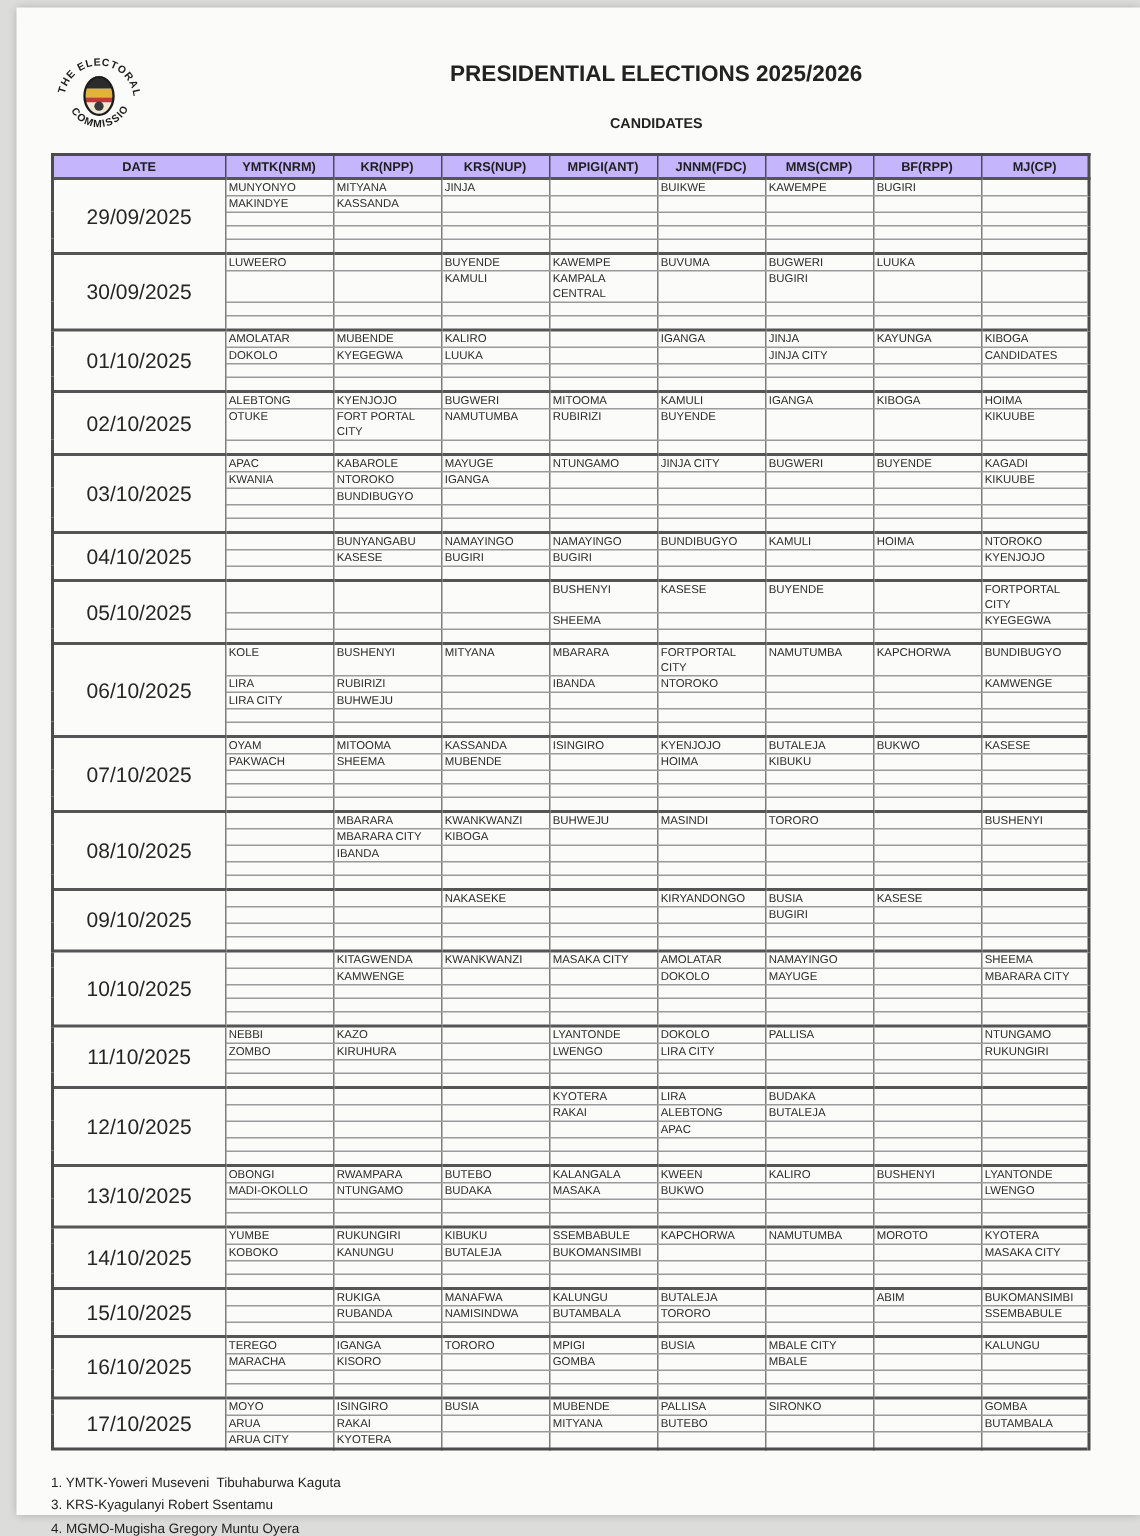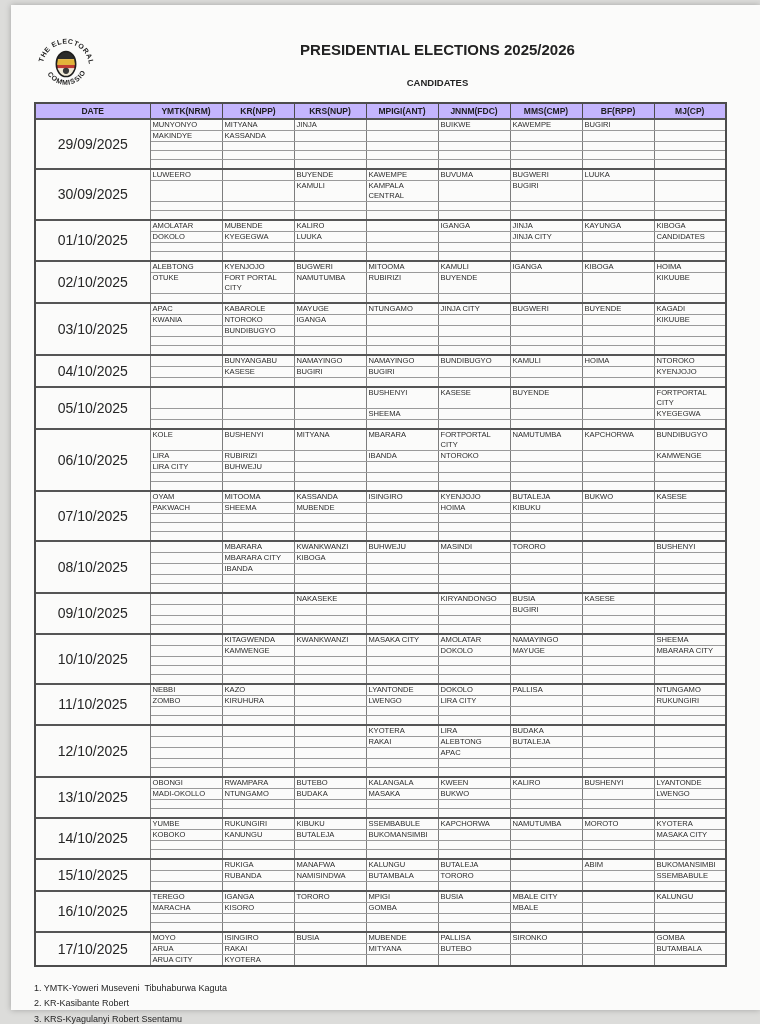--- a/index.html
+++ b/index.html
@@ -902,18 +902,17 @@
           <td></td>
           <td></td>
           <td></td>
           <td></td>
         </tr>
       </tbody>
   </table>
 
   <div class="footnotes" id="footnotes">
       <div>1. YMTK-Yoweri Museveni  Tibuhaburwa Kaguta</div>
-      <div>2. KR-Kasibante Robert</div>
       <div>3. KRS-Kyagulanyi Robert Ssentamu</div>
       <div>4. MGMO-Mugisha Gregory Muntu Oyera</div>
     </div>
 
 </div>
 
 </body></html>

